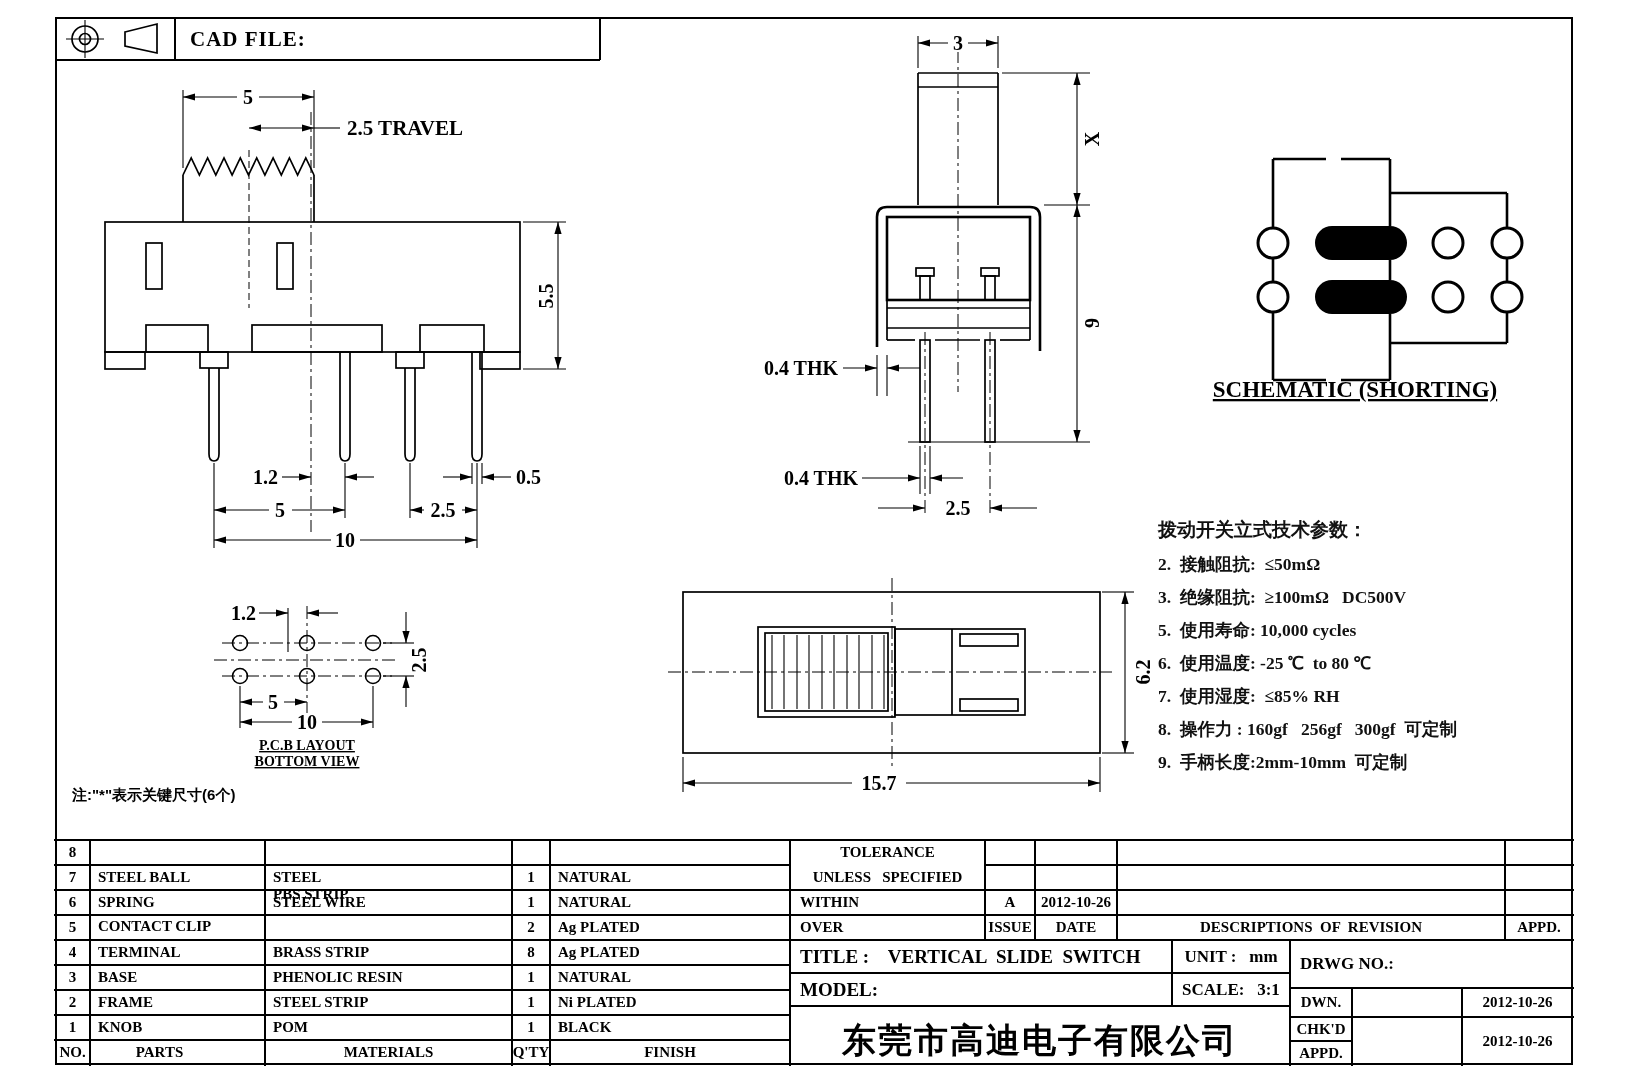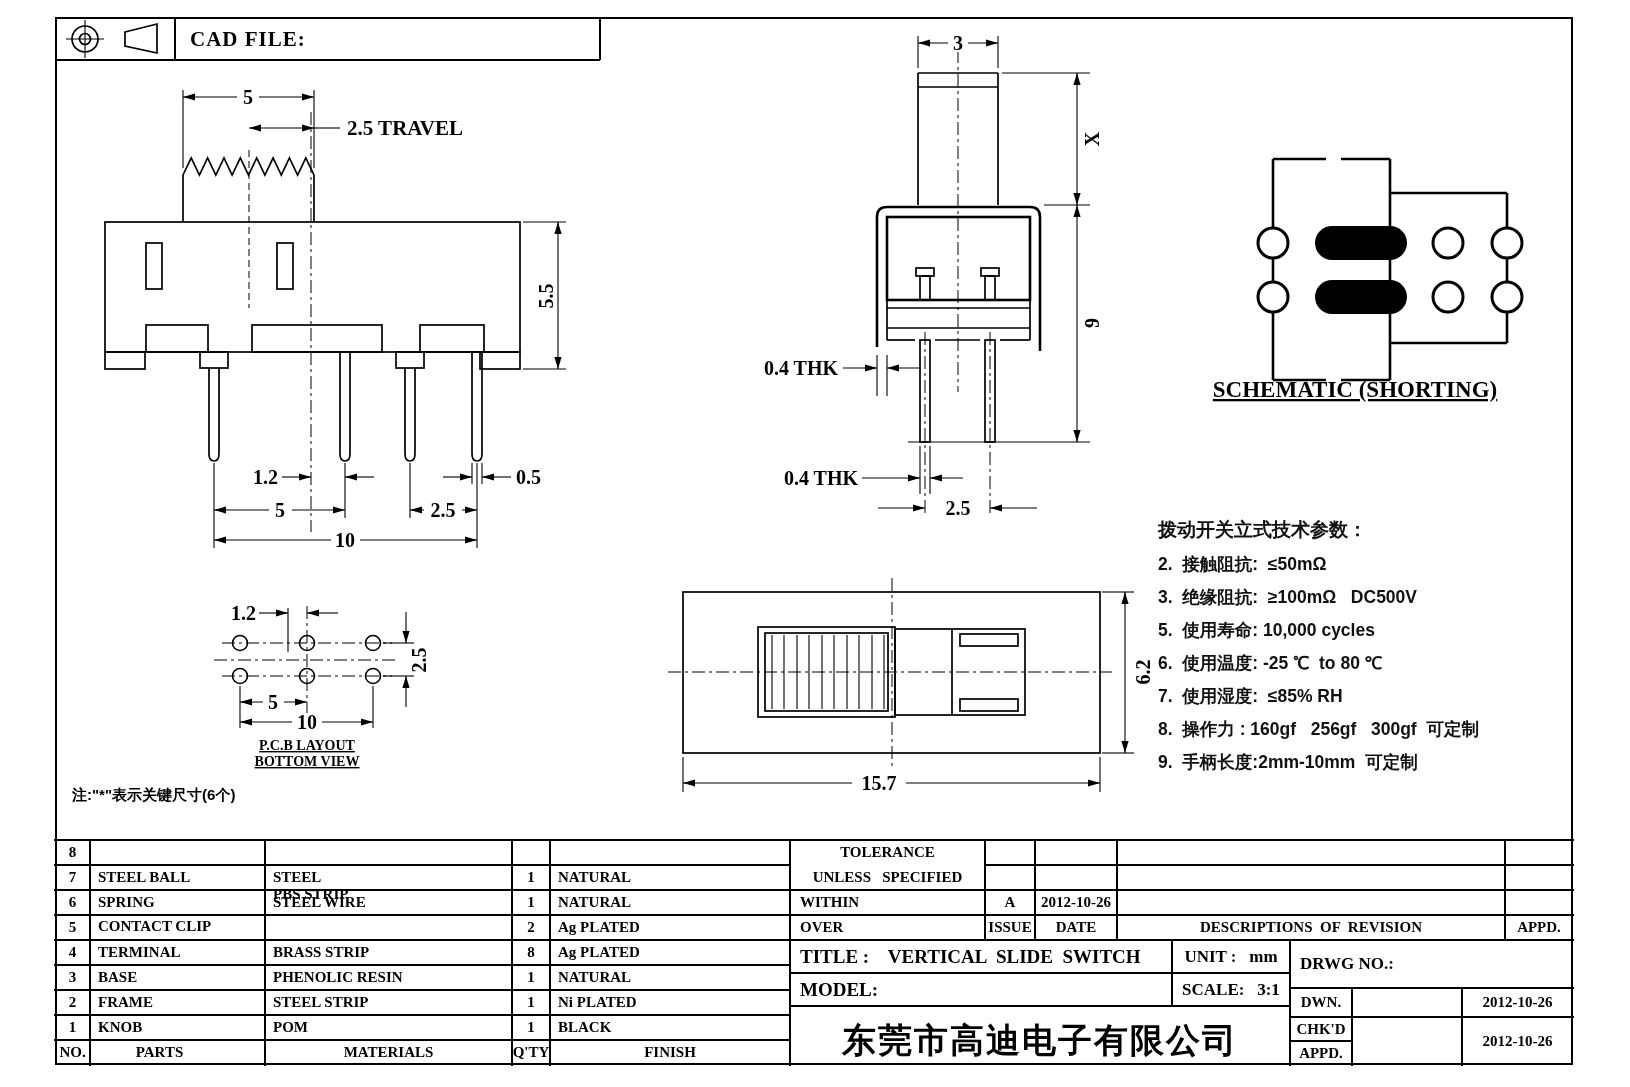--- a/index.html
+++ b/index.html
@@ -18,21 +18,21 @@
   text.cap2{font:700 14px "Liberation Serif",serif;fill:#000;text-decoration:underline}
   .wbg{fill:#fff;stroke:none}
   
   .cell{position:absolute;display:flex;align-items:center;justify-content:center;font:700 15px "Liberation Serif",serif;color:#000;white-space:pre;overflow:hidden}
   .lft{justify-content:flex-start}
   .t19{font-size:19px}
   .t17{font-size:17px}
   .company{font:700 34px "Liberation Sans",sans-serif;letter-spacing:2px}
   .cadlabel{position:absolute;left:190px;top:27px;font:700 21px "Liberation Serif",serif;letter-spacing:1px}
   .note{position:absolute;left:72px;top:786px;font:700 15px "Liberation Sans",sans-serif}
-  .tech{position:absolute;left:1158px;top:512px;width:412px;font-family:Liberation Sans, sans-serif;color:#111}
+  .tech{position:absolute;left:1158px;top:512px;width:412px;font-family:Liberation Serif, serif;color:#111}
   .tech .tt{height:36px;line-height:36px;font-weight:700;font-size:19px;white-space:pre}
   .tech .ti{height:33px;line-height:33px;font-weight:700;font-size:17.5px;white-space:pre}
 </style>
 </head>
 <body>
 
 <div class="sheet">
 
 <svg width="1630" height="1087" viewBox="0 0 1630 1087">
   <defs>

